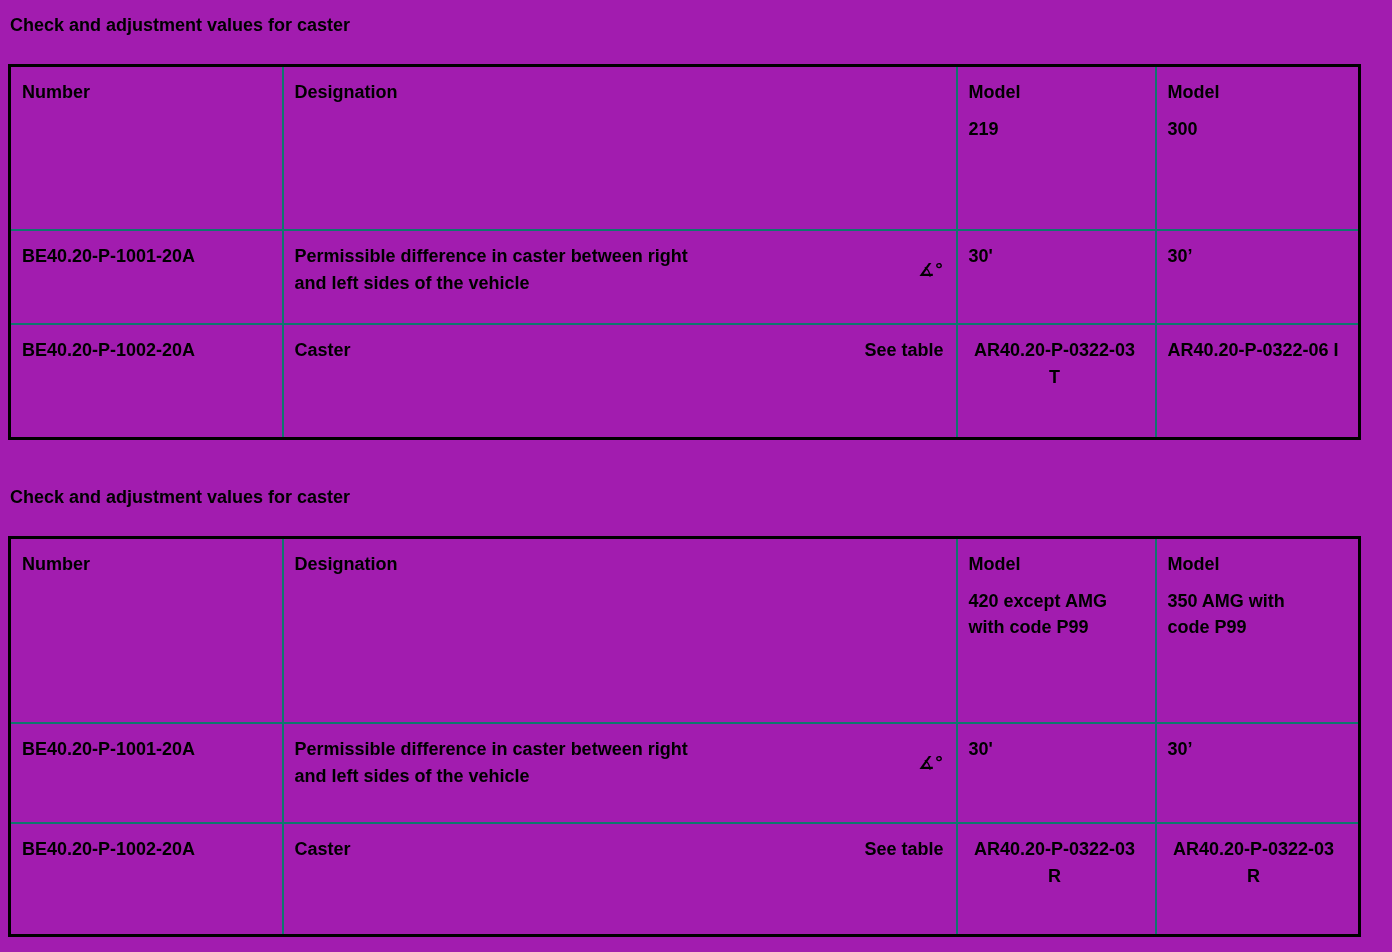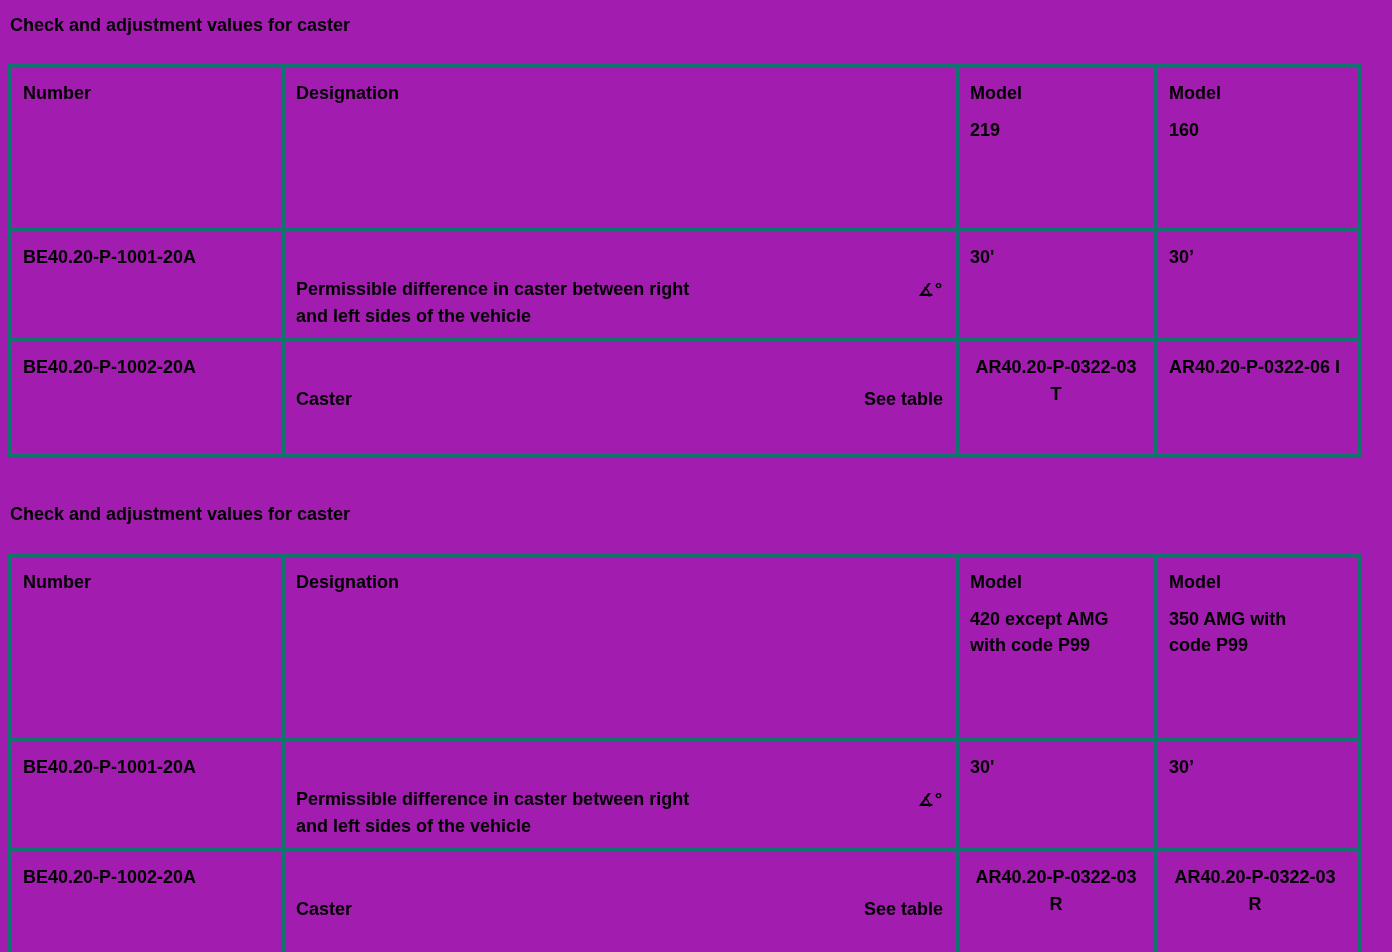--- a/index.html
+++ b/index.html
@@ -25,21 +25,21 @@
   .title-1 { padding-top: 14px; }
   .title-2 { margin-top: 46px; }
   table.values-table {
     border-collapse: collapse;
     table-layout: fixed;
     width: 1350px;
     margin-left: 8px;
     margin-top: 28px;
   }
   table.values-table td {
-    border: 4px solid #0f766e;
+    border: 2px solid #0f766e;
     vertical-align: top;
     padding: 12px 12px 8px 11px;
     line-height: 27px;
     overflow: hidden;
   }
   table.values-table { border: 3px solid #000000; }
   
   .t1 .hrow td { height: 164px; }
   .t1 .r1 td  { height: 94px; }
   .t1 .r2 td  { height: 115px; }
@@ -49,22 +49,21 @@
   .t2 .r2 td  { height: 113px; }
 
   .model-label { display: block; margin-bottom: 10px; }
   .model-sub   { display: block; line-height: 26px; }
   .model-sub-3 { max-width: 170px; }
   .model-sub-4 { max-width: 150px; }
 
   .desig-flex {
     display: flex;
     justify-content: space-between;
-    align-items: flex-start;
-    margin-top: 32px;
+    align-items: center;
   }
   .desig-text { max-width: 420px; display: inline-block; }
   .desig-note { white-space: nowrap; text-align: right; }
   .angle-glyph { font-family: "DejaVu Sans", sans-serif; }
 
   td.ref-cell { vertical-align: middle; padding-top: 0; }
   .model-ref { display: inline-block; max-width: 172px; line-height: 27px; text-align: center; }
 </style>
 </head>
 <body>
@@ -87,21 +86,21 @@
         </td>
         <td>
           <span>Designation</span>
         </td>
         <td>
           <span class="model-label">Model</span>
           <span class="model-sub model-sub-3">219</span>
         </td>
         <td>
           <span class="model-label">Model</span>
-          <span class="model-sub model-sub-4">160</span>
+          <span class="model-sub model-sub-4">300</span>
         </td>
       </tr>
       <tr class="r1">
         <td>
           <span>BE40.20-P-1001-20A</span>
         </td>
         <td>
           <div class="desig-flex">
             <span class="desig-text">Permissible difference in caster between right and left sides of the vehicle</span>
             <span class="desig-note angle-glyph">∡°</span>

